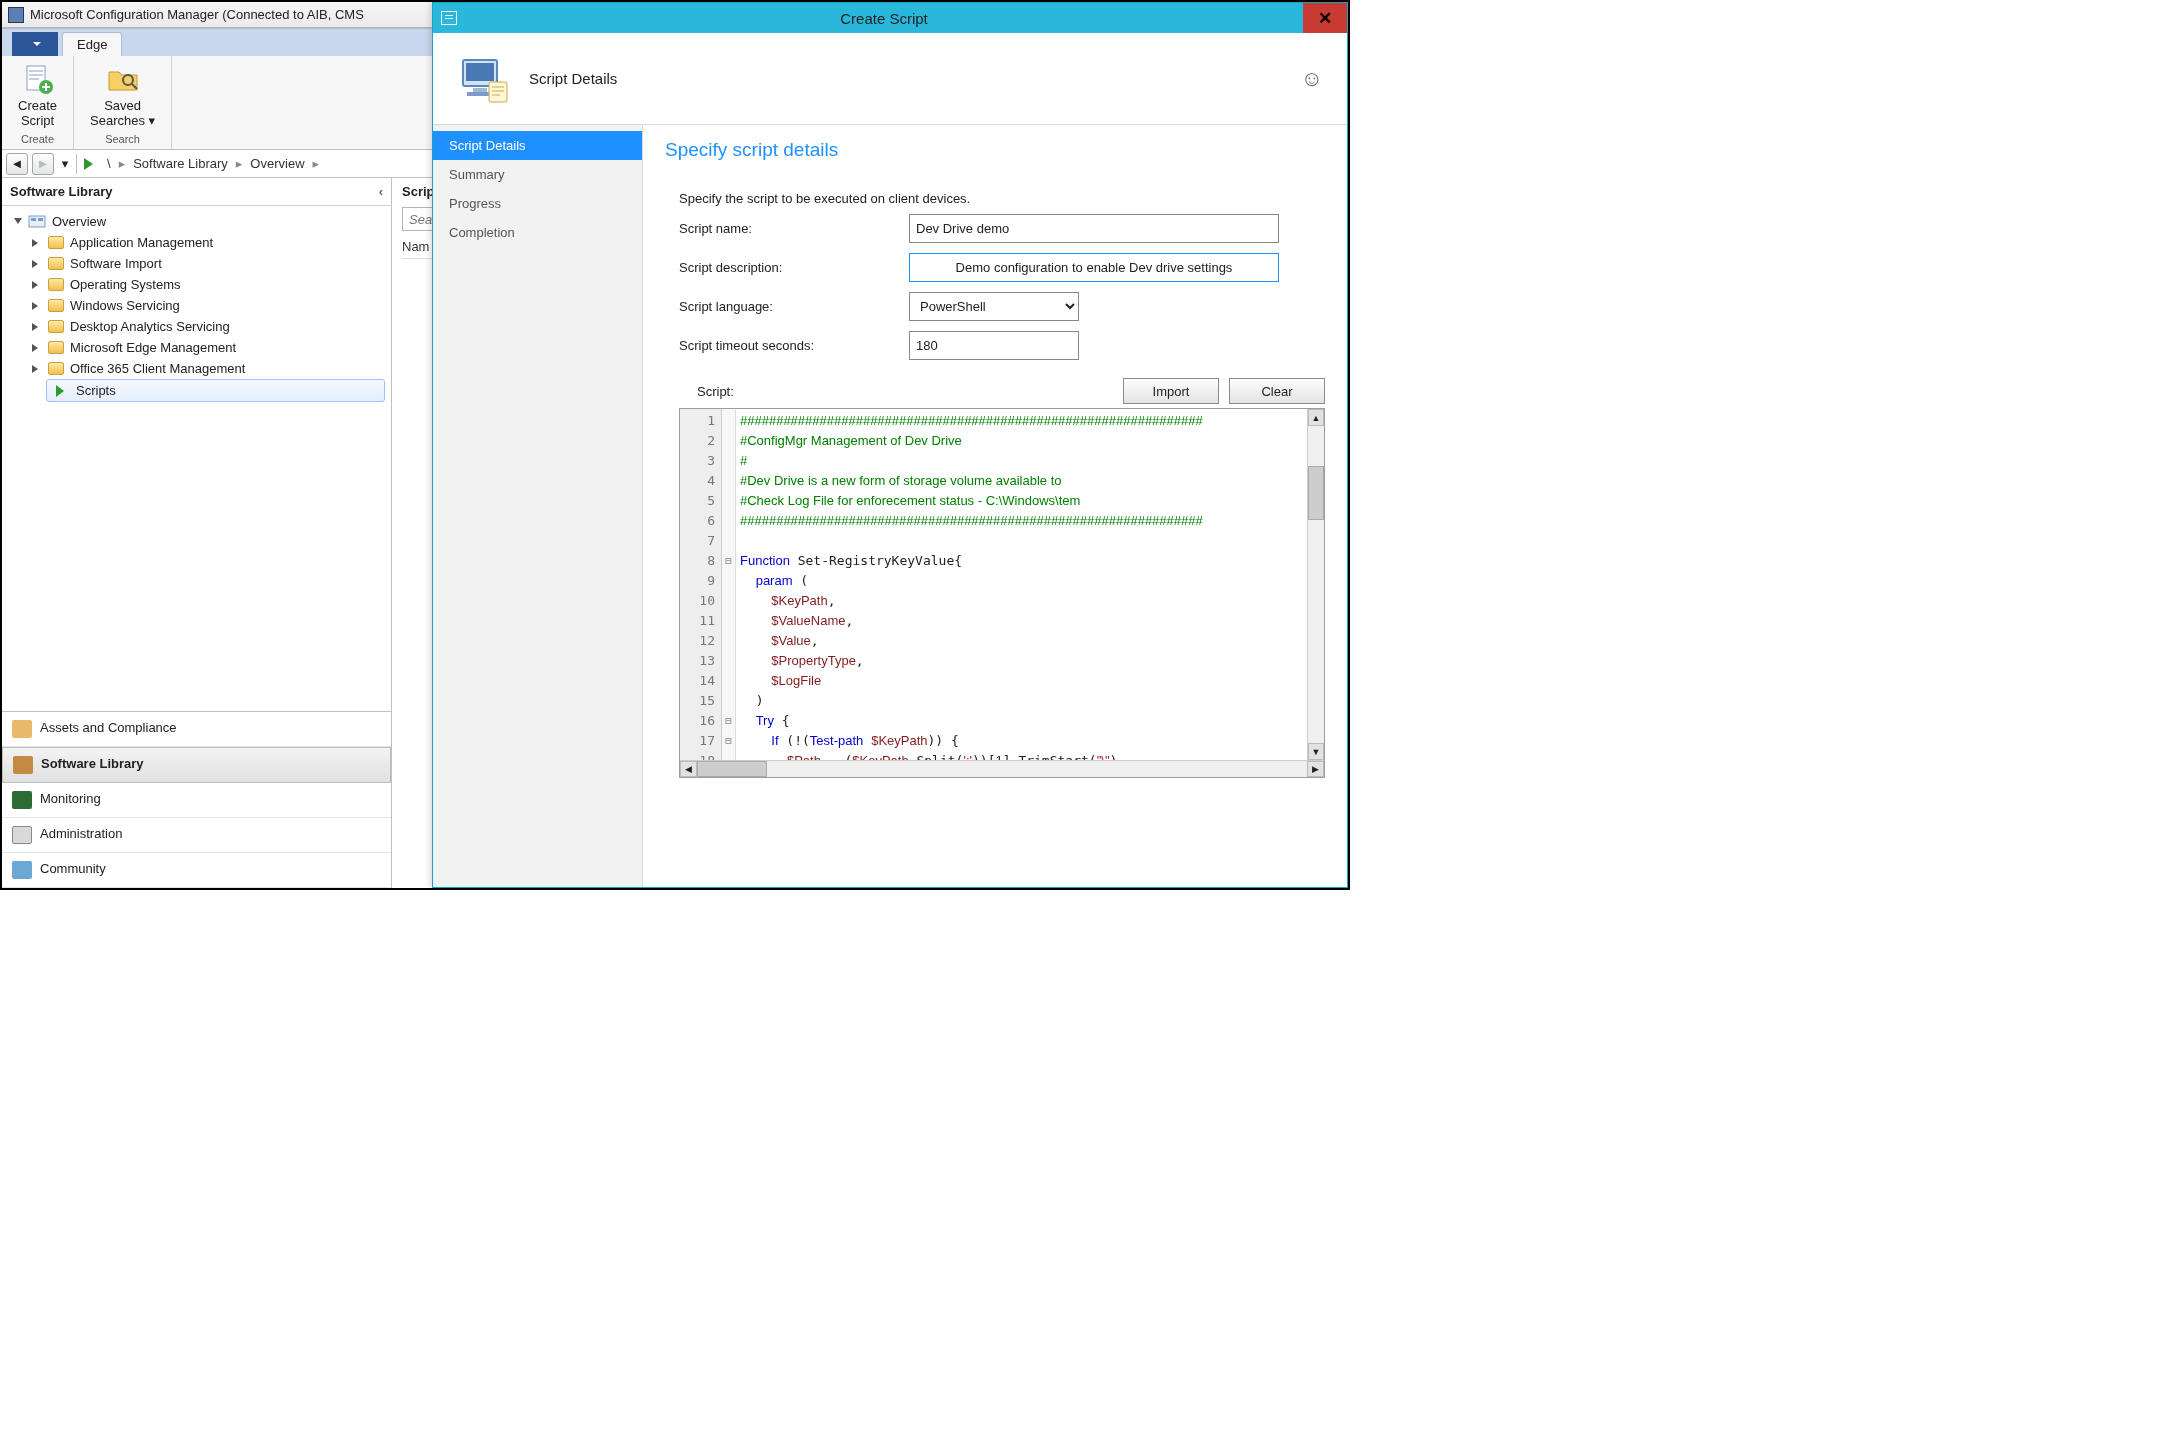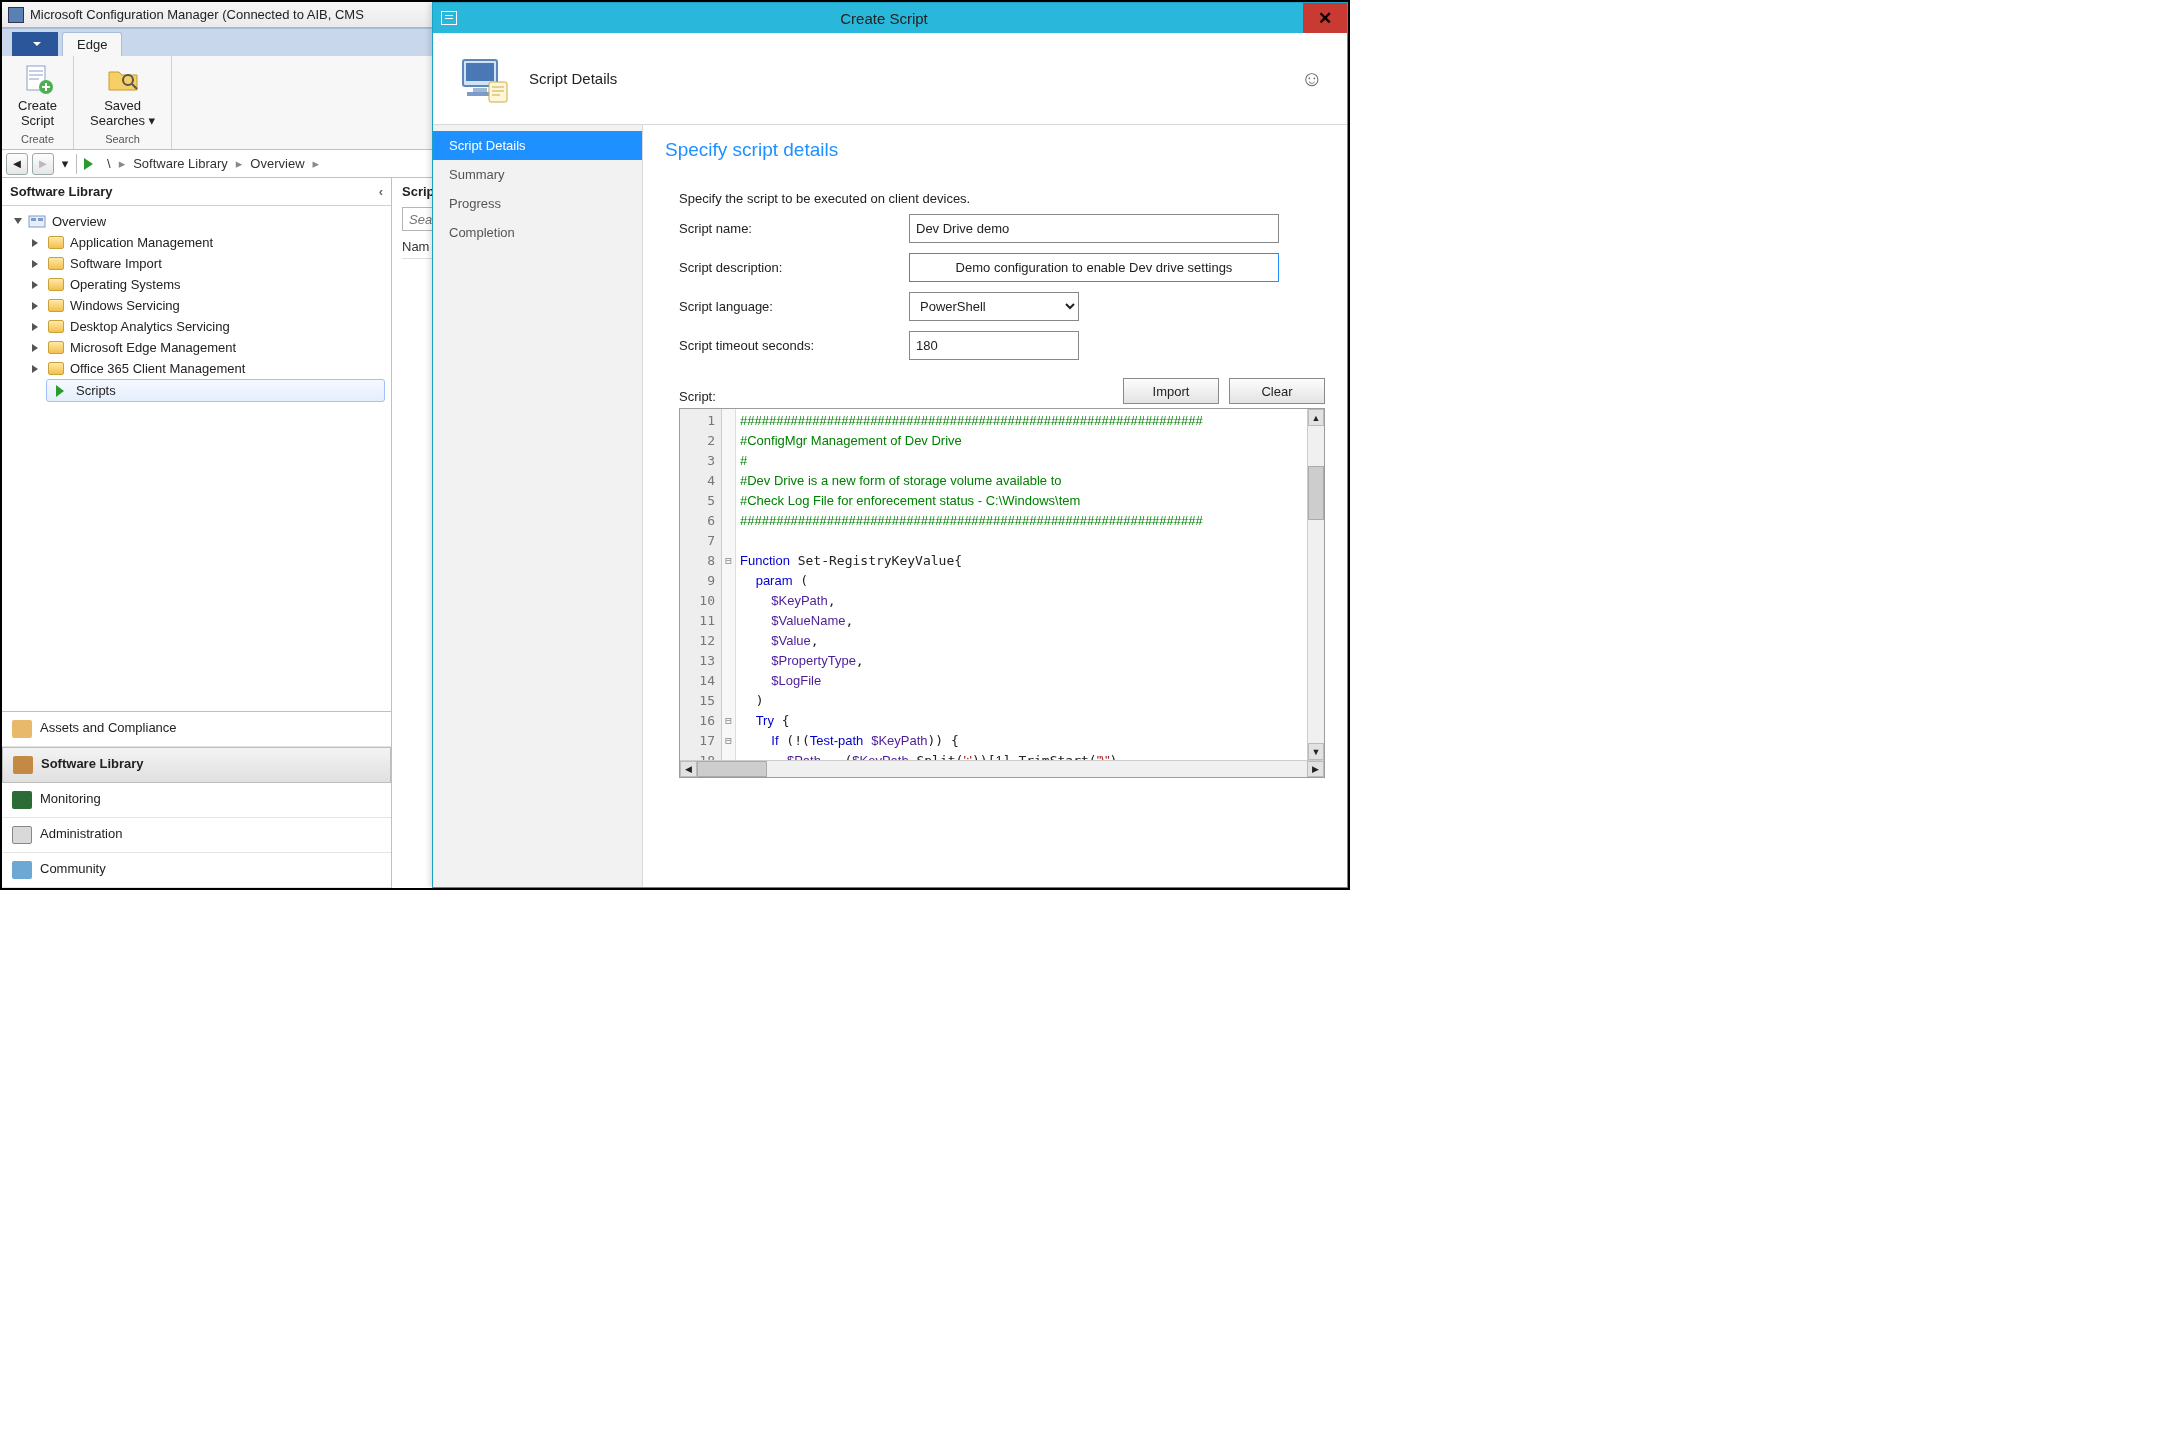--- a/index.html
+++ b/index.html
@@ -69,39 +69,39 @@
 
 .wiz-page{flex:1;padding:14px 22px;overflow:auto}
 .wiz-page h3{color:#1e90ff;font-size:19px;font-weight:400;margin-bottom:30px}
 .form-note{margin:0 0 8px 14px}
 .form-row{display:flex;align-items:center;margin:0 0 10px 14px}
 .form-row label{width:230px}
 .txt{height:29px;border:1px solid #888;padding:0 6px;background:#fff}
 .txt.blue{border:1px solid #1e90ff}
 select.txt{width:170px}
 
-.script-bar{display:flex;align-items:flex-end;margin:18px 0 4px 14px}
+.script-bar{display:flex;align-items:center;margin:18px 0 4px 32px}
 .script-bar .spacer{flex:1}
 .pill-btn{width:96px;height:26px;border:1px solid #8a8a8a;background:linear-gradient(#fdfdfd,#e3e3e3);margin-left:10px}
 
 .editor{margin-left:14px;border:1px solid #9c9c9c;height:370px;display:flex;flex-direction:column}
 .editor-body{flex:1;display:flex;overflow:hidden;position:relative}
 .gutter{width:42px;background:#eee;border-right:1px solid #ccc;font-family:Consolas,monospace;font-size:13px;color:#777;text-align:right;padding:2px 6px 2px 2px;line-height:20px}
 .fold-col{width:14px;background:#f7f7f7;border-right:1px solid #ddd;font-family:Consolas,monospace;font-size:11px;color:#888;line-height:20px;text-align:center;padding-top:2px}
 .code{flex:1;font-family:Consolas,monospace;font-size:13px;line-height:20px;padding:2px 4px;white-space:pre;overflow:hidden}
 .vscroll{width:17px;background:#f0f0f0;border-left:1px solid #ccc;display:flex;flex-direction:column}
 .vscroll .ar{height:17px;background:#e2e2e2;border:1px solid #bbb;display:flex;align-items:center;justify-content:center;font-size:9px}
 .vscroll .thumb{height:54px;background:#cdcdcd;border:1px solid #aaa;margin-top:40px}
 .hscroll{height:17px;background:#f0f0f0;border-top:1px solid #ccc;display:flex}
 .hscroll .ar{width:17px;background:#e2e2e2;border:1px solid #bbb;display:flex;align-items:center;justify-content:center;font-size:9px}
 .hscroll .thumb{width:70px;background:#cdcdcd;border:1px solid #aaa}
 .c-green{color:#008000}
 .c-blue{color:#0000cd}
 .c-brown{color:#a31515}
-.c-var{color:#4c1d95}
+.c-var{color:#7f1d1d}
 
 .open-editor{margin:6px 14px 0;height:28px;border:1px solid #9c9c9c;background:linear-gradient(#fdfdfd,#e6e6e6);width:calc(100% - 28px)}
 </style>
 </head>
 <body>
 
 <div class="sccm">
   <div class="sccm-titlebar">
     <span class="app-icon"></span>
     <span>Microsoft Configuration Manager (Connected to AIB, CMS</span>

